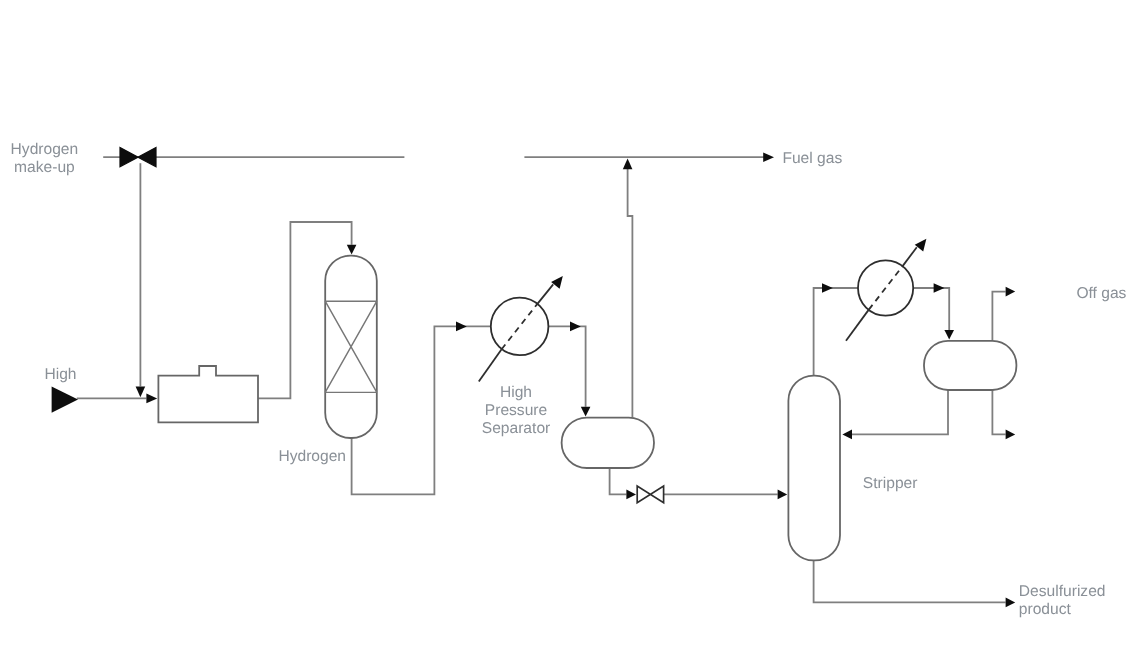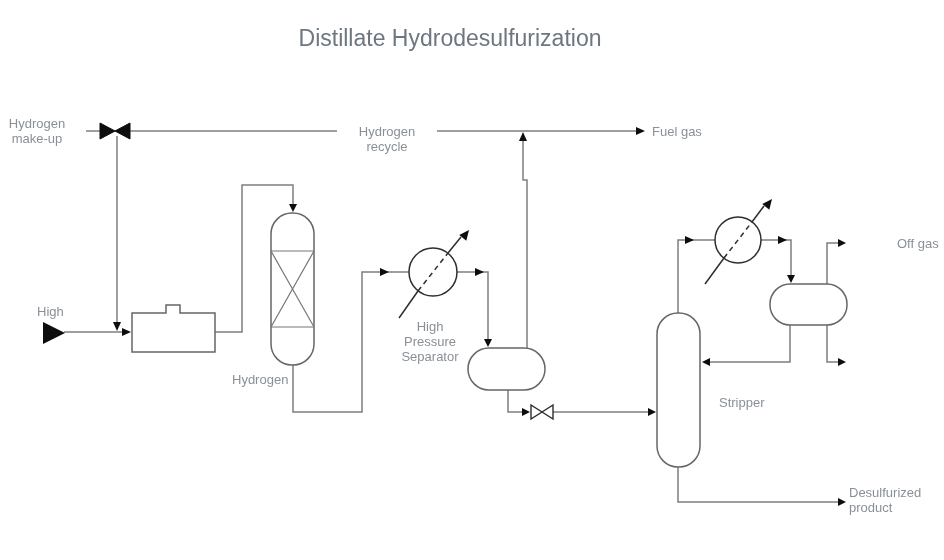--- a/index.html
+++ b/index.html
@@ -112,25 +112,23 @@
     <polygon class="arrow" points="648,408 648,416 656,412"></polygon>
     <polygon class="arrow" points="685,236 685,244 694,240"></polygon>
     <polygon class="arrow" points="778,236 778,244 787,240"></polygon>
     <polygon class="arrow" points="787,275 795,275 791,283"></polygon>
     <polygon class="arrow" points="838,239 838,247 846,243"></polygon>
     <polygon class="arrow" points="710,358 710,366 702,362"></polygon>
     <polygon class="arrow" points="838,358 838,366 846,362"></polygon>
     <polygon class="arrow" points="838,498 838,506 846,502"></polygon>
   </svg>
 
-  <div id="title">Distillate Hydrodesulfurization</div>
 
   <div class="lbl center" style="left:6px;top:116px;width:62px;">Hydrogen
 make-up</div>
-  <div class="lbl center" style="left:337px;top:124px;width:100px;">Hydrogen recycle</div>
   <div class="lbl" style="left:652px;top:124px;">Fuel gas</div>
   <div class="lbl" style="left:37px;top:304px;">High</div>
   <div class="lbl" style="left:232px;top:372px;">Hydrogen</div>
   <div class="lbl center" style="left:380px;top:319px;width:100px;">High
 Pressure
 Separator</div>
   <div class="lbl" style="left:719px;top:395px;">Stripper</div>
   <div class="lbl" style="left:897px;top:236px;">Off gas</div>
   <div class="lbl" style="left:849px;top:485px;">Desulfurized
 product</div>

